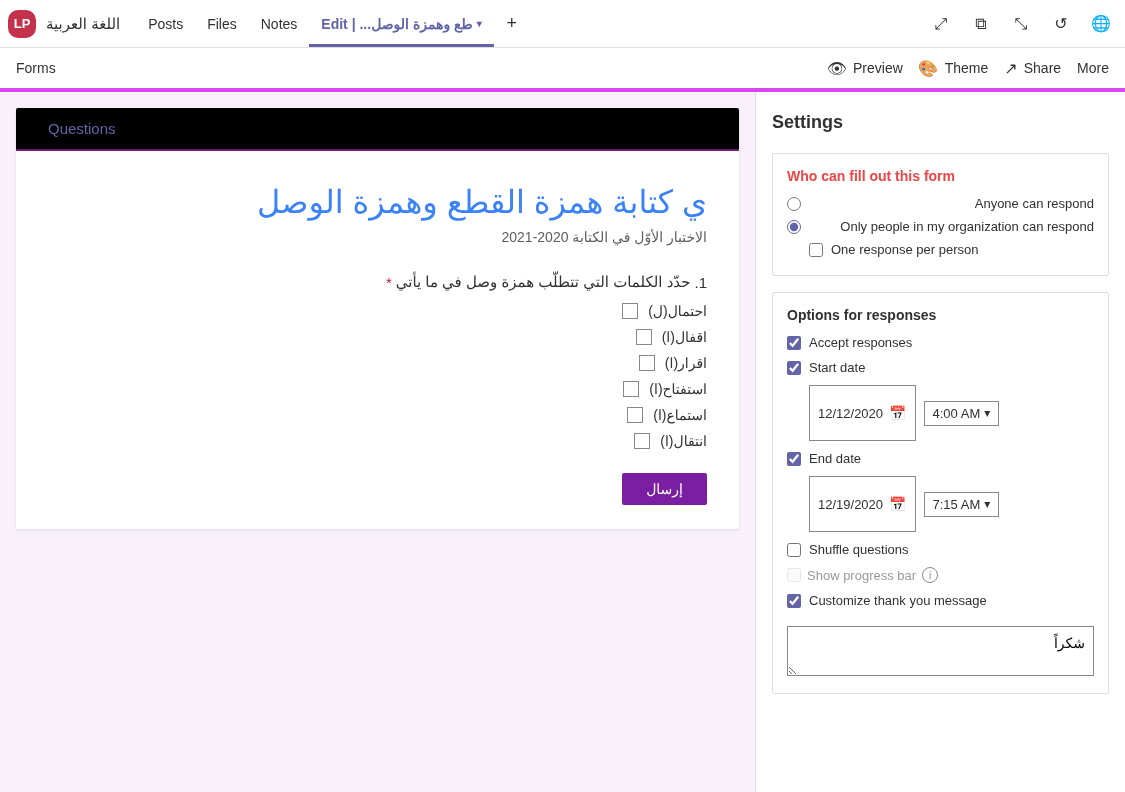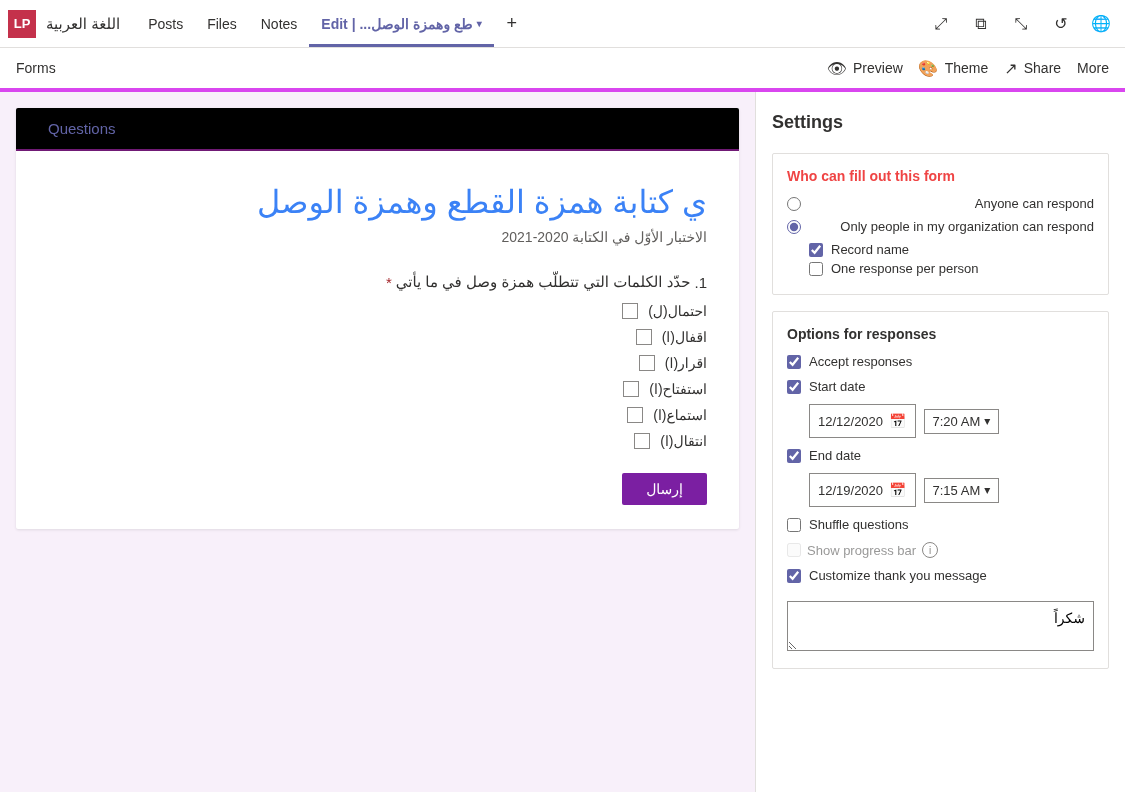--- a/index.html
+++ b/index.html
@@ -15,21 +15,21 @@
       padding: 0 8px;
       gap: 4px;
     }
     .topbar-logo {
       width: 28px; height: 28px;
       background: #c4314b;
       color: white;
       font-weight: bold;
       font-size: 13px;
       display: flex; align-items: center; justify-content: center;
-      border-radius: 0;
+      border-radius: 10px;
       margin-right: 6px;
       flex-shrink: 0;
     }
     .topbar-app-name {
       font-size: 15px;
       color: #323130;
       margin-right: 12px;
       direction: rtl;
     }
     .topbar-nav {
@@ -301,21 +301,21 @@
       display: flex;
       align-items: center;
       gap: 8px;
       margin-bottom: 10px;
       margin-left: 22px;
     }
     .date-input {
       display: flex;
       align-items: center;
       border: 1px solid #8a8886;
-      padding: 8px 8px;
+      padding: 19px 8px;
       font-size: 13px;
       gap: 6px;
       background: #fff;
       cursor: pointer;
     }
     .time-input {
       display: flex;
       align-items: center;
       border: 1px solid #8a8886;
       padding: 4px 8px;
@@ -475,24 +475,20 @@
       <div class="radio-item">
         <input type="radio" class="radio-input" name="who" style="">
         <span>Anyone can respond</span>
       </div>
       <div class="radio-item">
         <input type="radio" class="radio-input" name="who" checked="" style="">
         <span>Only people in my organization can respond</span>
       </div>
 
       <div class="checkbox-item">
-        <input type="checkbox" class="checkbox-input" checked="" style="">
-        <span>Record name</span>
-      </div>
-      <div class="checkbox-item">
         <input type="checkbox" class="checkbox-input" style="">
         <span>One response per person</span>
       </div>
     </div>
 
     <div class="options-section">
       <div class="options-title">Options for responses</div>
 
       
       <div class="option-row">
@@ -504,21 +500,21 @@
       <div class="option-row">
         <input type="checkbox" class="checkbox-input" checked="" style="">
         <span>Start date</span>
       </div>
       <div class="date-time-row">
         <div class="date-input">
           <span>12/12/2020</span>
           <span class="calendar-icon">📅</span>
         </div>
         <div class="time-input">
-          <span>7:20 AM</span>
+          <span>4:00 AM</span>
           <span class="chevron-icon">▾</span>
         </div>
       </div>
 
       
       <div class="option-row">
         <input type="checkbox" class="checkbox-input" checked="" style="">
         <span>End date</span>
       </div>
       <div class="date-time-row">

